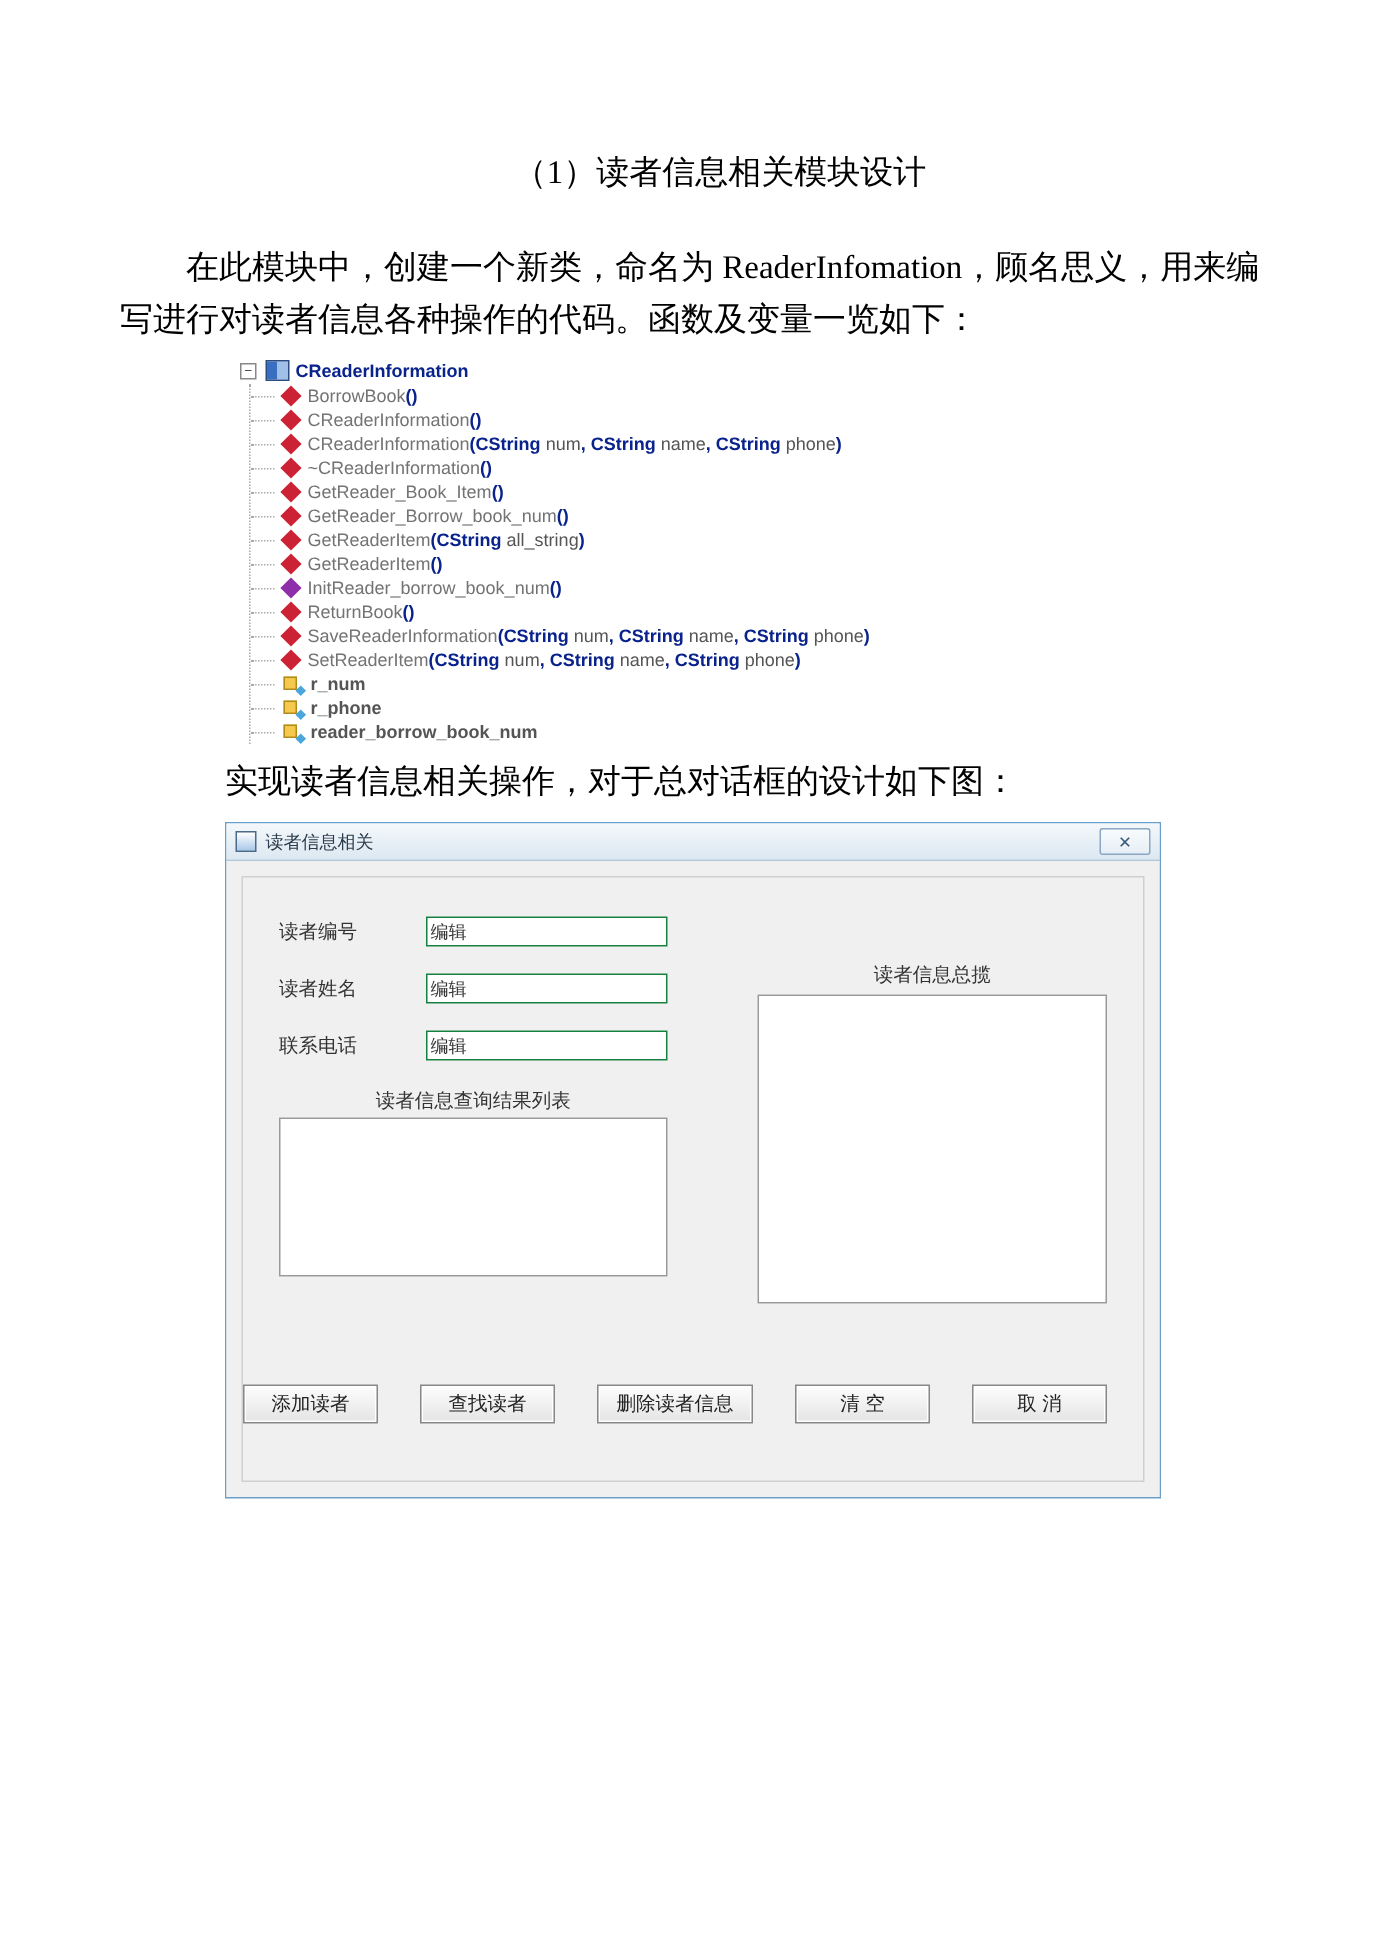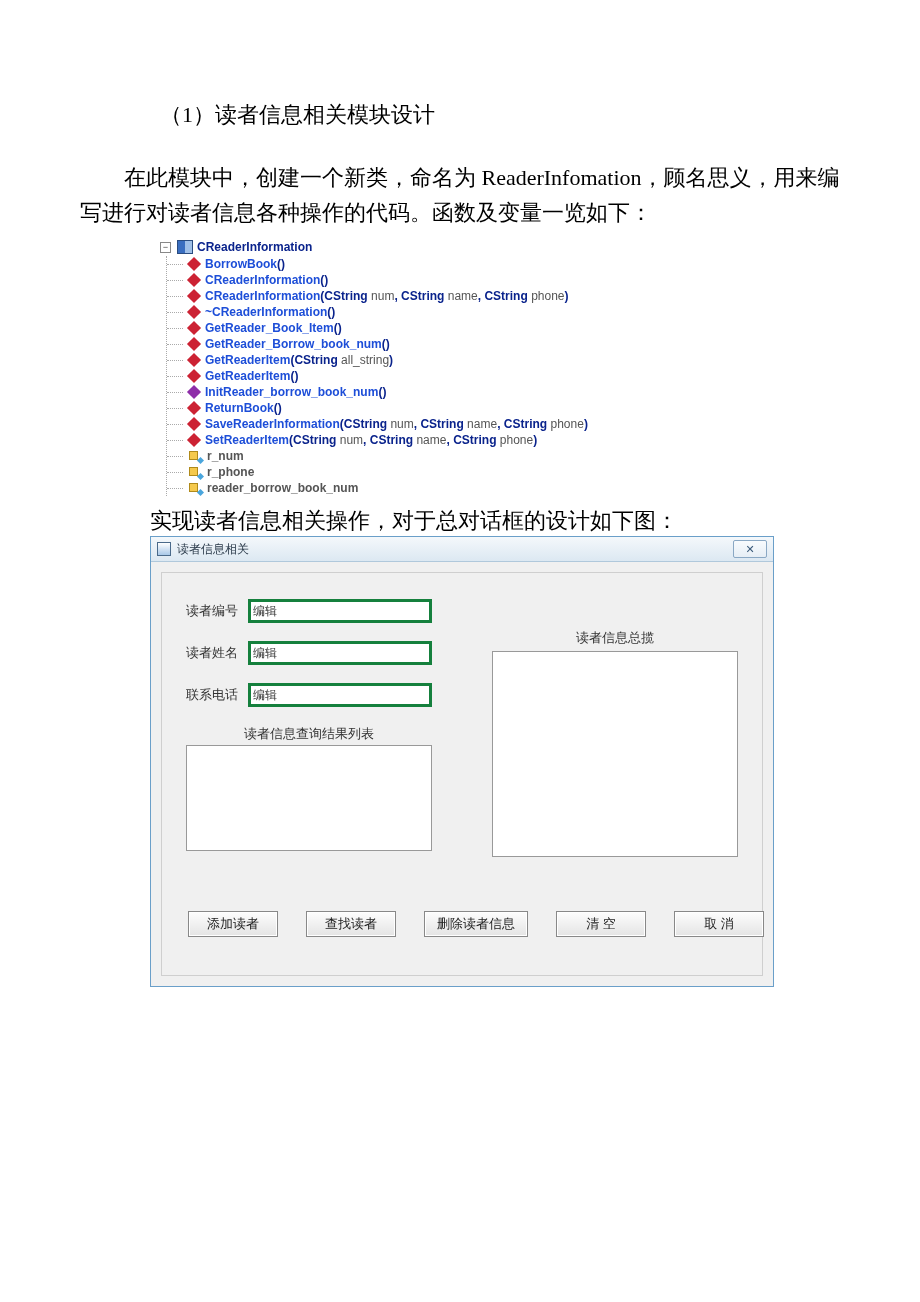--- a/index.html
+++ b/index.html
@@ -7,22 +7,23 @@
     padding: 0;
     background: #fff;
     font-family: "SimSun", serif;
     width: 920px;
   }
   .page {
     padding: 100px 80px 40px 80px;
   }
   .heading {
     font-size: 22px;
-    margin-left: 80px;
+    margin-left: 40px;
     margin-bottom: 30px;
+    text-align: center;
   }
   .para {
     font-size: 22px;
     line-height: 1.6;
     text-indent: 2em;
     margin: 0;
     margin-bottom: 6px;
   }
   
   .tree {
@@ -99,29 +100,29 @@
   }
   .var-icon::after {
     content: "";
     position: absolute;
     right: -2px; bottom: -2px;
     width: 5px; height: 5px;
     background: #4aa6dd;
     transform: rotate(45deg);
   }
   .sig { white-space: nowrap; }
-  .m-name { color: #1d4ed8; font-weight: bold; }
+  .m-name { color: #737373; font-weight: normal; }
   .m-pun  { color: #0a238c; font-weight: bold; }
   .m-type { color: #0a238c; font-weight: bold; }
   .m-arg  { color: #555; font-weight: normal; }
   .var-name { color: #555; font-weight: bold; }
 
   .caption {
     font-size: 22px;
-    margin: 10px 0 0 70px;
+    margin: 10px 0 12px 70px;
   }
 
   
   .dialog {
     width: 622px;
     margin-left: 70px;
     border: 1px solid #6a9fc9;
     font-family: "Microsoft YaHei", "SimSun", sans-serif;
     font-size: 12px;
   }
@@ -166,31 +167,32 @@
   .cols {
     display: flex;
     gap: 60px;
   }
   .left-col { flex: 0 0 246px; }
   .right-col { flex: 1; padding-top: 18px; }
   .form-row {
     display: flex;
     align-items: center;
     margin-bottom: 18px;
+    gap: 36px;
   }
   .form-label {
     width: 62px;
     text-align: left;
     color: #333;
     font-size: 13px;
   }
   .form-input {
     flex: 1;
     height: 18px;
-    border: 3px solid #15803d;
+    border: 1px solid #15803d;
     background: #fff;
     font-size: 12px;
     padding: 0 2px;
     color: #333;
   }
   .section-label {
     text-align: center;
     font-size: 13px;
     color: #333;
     margin: 12px 0 2px 0;
@@ -203,21 +205,21 @@
   .overview-box {
     border: 1px solid #999;
     background: #fff;
     height: 204px;
     margin-top: 4px;
   }
   .button-row {
     display: flex;
     gap: 28px;
     margin-top: 54px;
-    justify-content: space-between;
+    justify-content: flex-end;
     padding-left: 2px;
   }
   .win-btn {
     min-width: 80px;
     height: 24px;
     border: 1px solid #888;
     background: linear-gradient(#fdfdfd, #e4e4e4);
     font-size: 13px;
     color: #222;
     padding: 0 4px;

